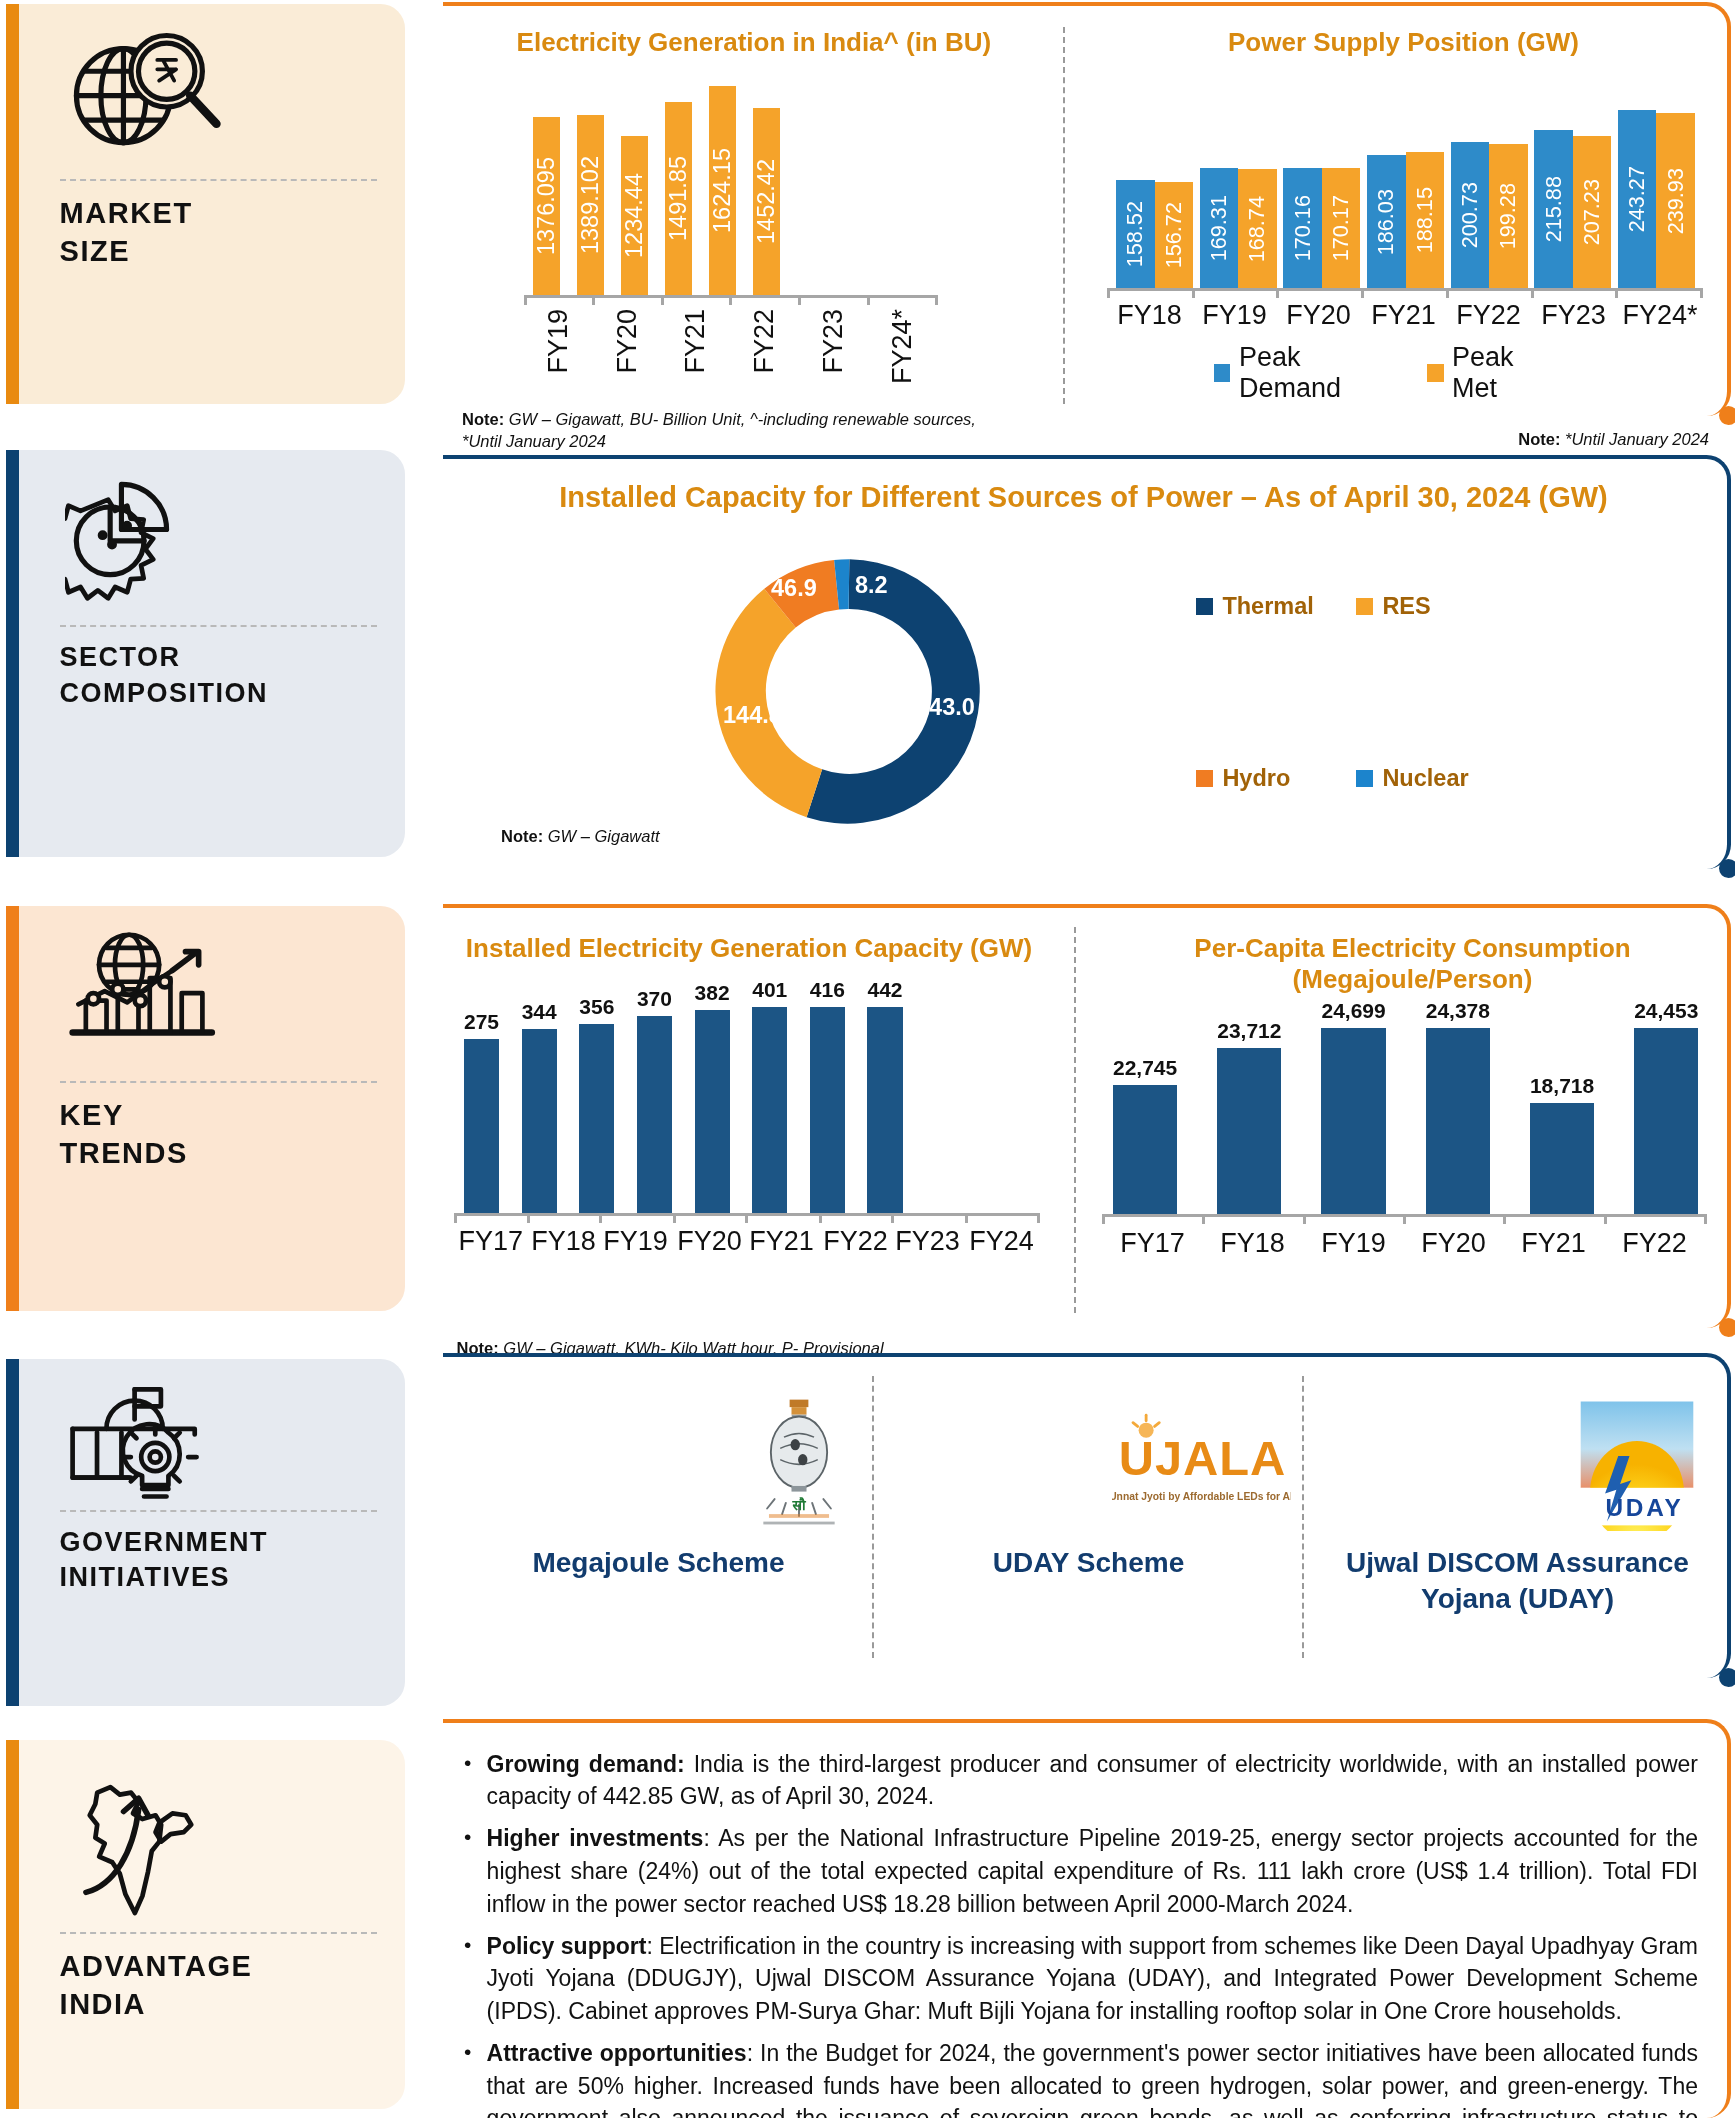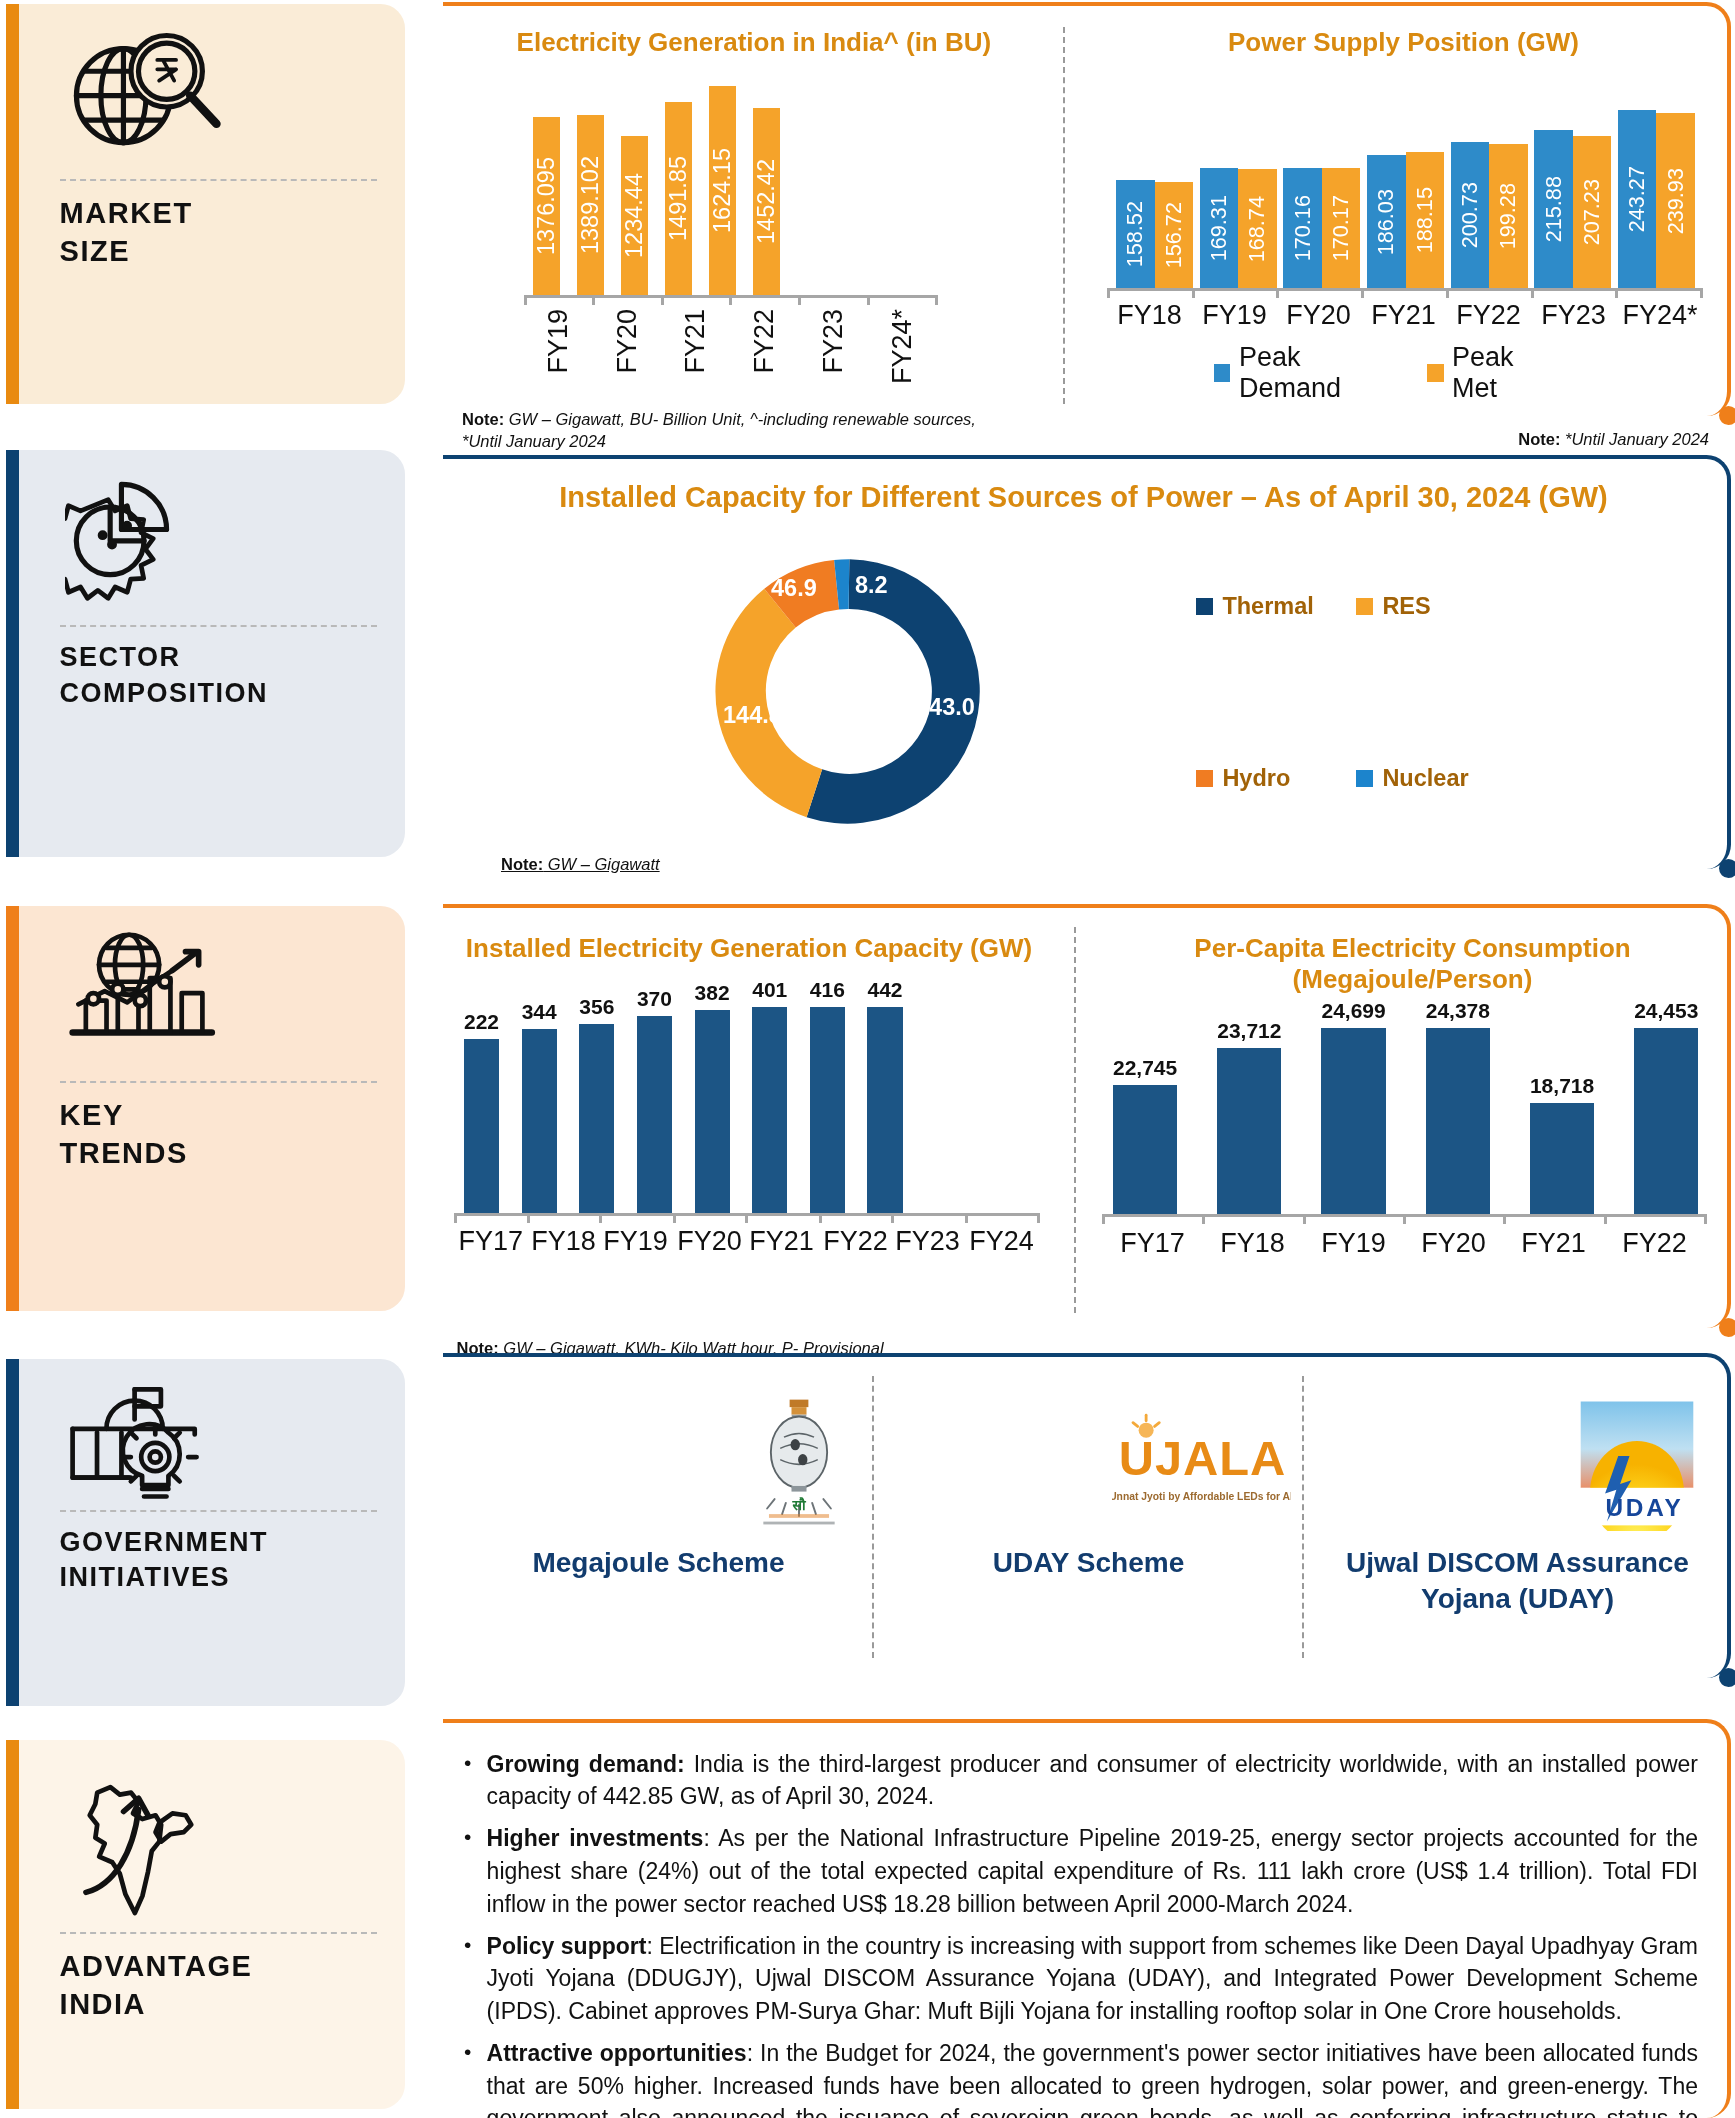--- a/index.html
+++ b/index.html
@@ -477,35 +477,35 @@
         <div class="dlegend-item" style="left:753px;top:306px;">
           <div class="sw" style="background:#F07C22;"></div>
           <div class="tx">Hydro</div>
         </div>
         <div class="dlegend-item" style="left:913px;top:306px;">
           <div class="sw" style="background:#1C84CC;"></div>
           <div class="tx">Nuclear</div>
         </div>
       </div>
 
-      <div class="note" style="position:absolute;left:58px;top:396px;text-decoration:underline;">
+      <div class="note" style="position:absolute;left:58px;top:368px;">
         <b>Note:</b><span> GW – Gigawatt</span>
       </div>
     </div>
 
     <div class="panel panel-border-orange" style="left:0;top:904px;width:1288px;height:424px;">
       <div class="enddot dot-orange" style="right:-11.3px;bottom:-9.4px;"></div>
       <div class="vdash" style="left:631px;top:19px;height:386px;"></div>
 
       <div class="chart-title" style="position:absolute;left:0;top:24.5px;width:612px;font-size:26px;">Installed Electricity Generation Capacity (GW)</div>
 
       <div>
         <div class="bars" style="left:21px;top:70px;width:565px;height:235px;gap:22.6px;">
           <div class="bar-col">
-            <div class="barlabel-top">222</div>
+            <div class="barlabel-top">275</div>
             <div class="bar" style="height:174px;background:#1C5585;"></div>
             </div>
           <div class="bar-col">
             <div class="barlabel-top">344</div>
             <div class="bar" style="height:184px;background:#1C5585;"></div>
             </div>
           <div class="bar-col">
             <div class="barlabel-top">356</div>
             <div class="bar" style="height:189px;background:#1C5585;"></div>
             </div>

